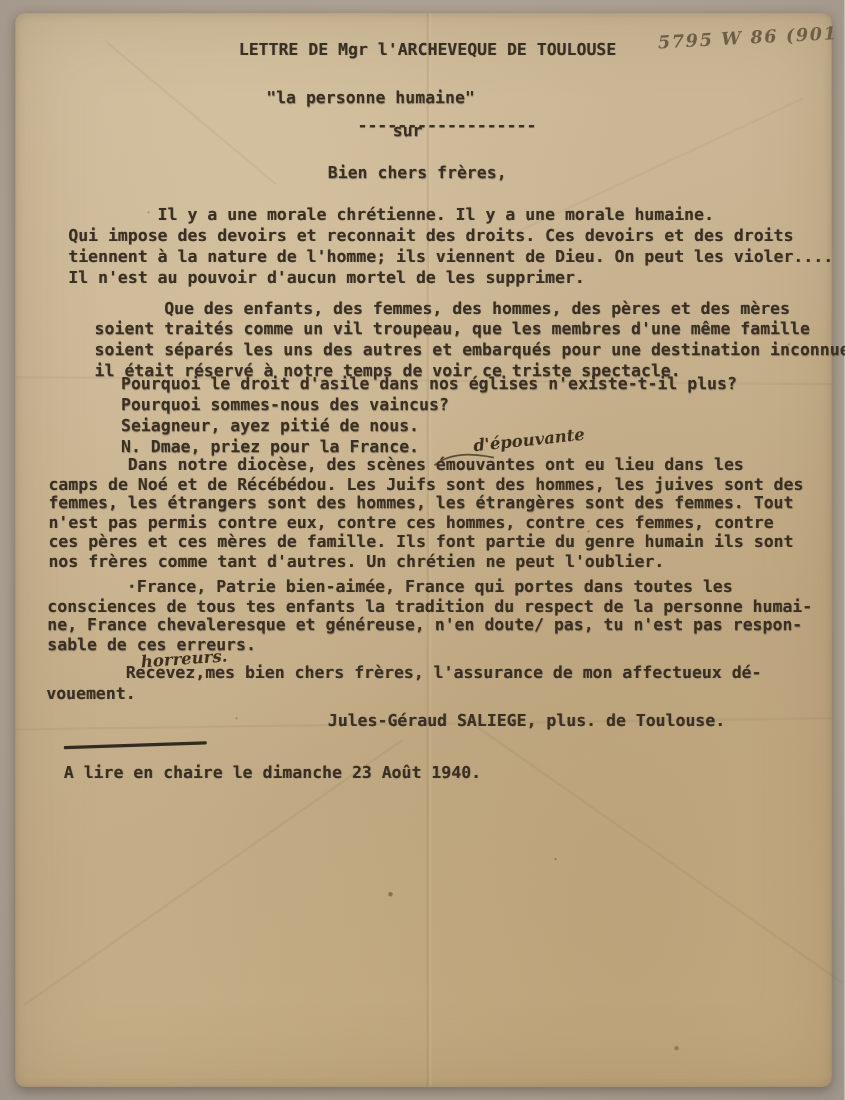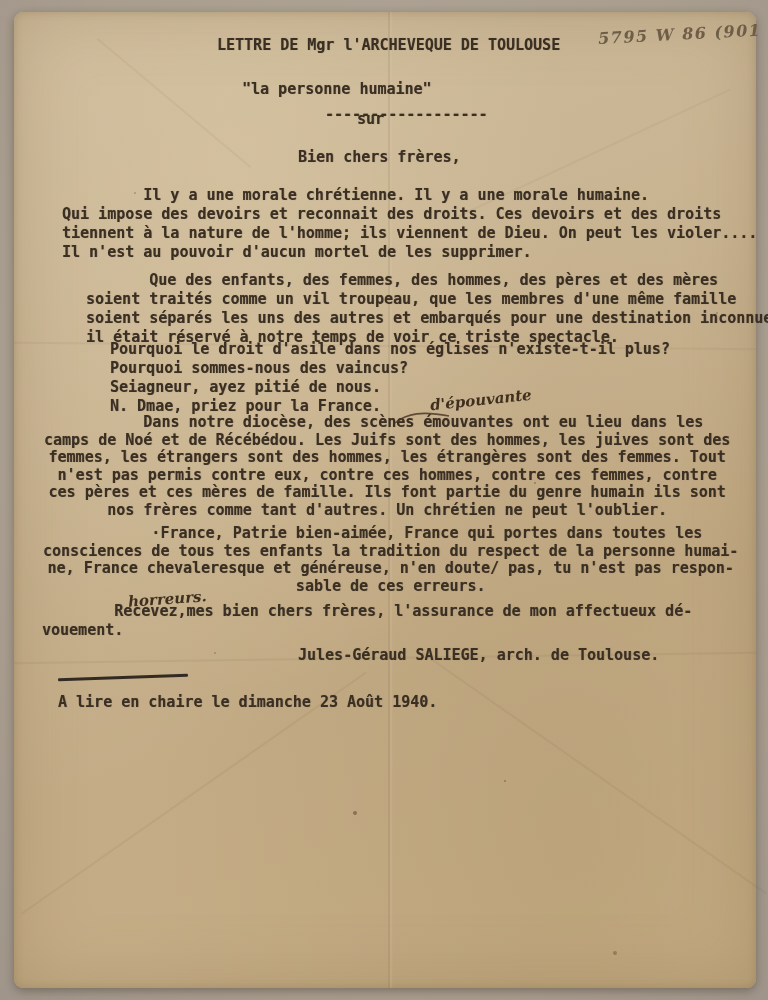--- a/index.html
+++ b/index.html
@@ -24,21 +24,21 @@
       inset 0 0 8px rgba(100,80,50,0.25);
   }
   .crease{position:absolute;pointer-events:none;}
   .typed{
     position:absolute;white-space:pre;
     font-family:"DejaVu Sans Mono","Liberation Mono",monospace;
     font-size:15px;line-height:19px;font-weight:bold;
     color:#3a2f23;
     text-shadow:0.4px 0.4px 0.7px rgba(58,47,37,0.45);
   }
-  .lh17{line-height:17.5px;text-align:center;}
+  .lh17{line-height:17.5px;}
   .hand{
     position:absolute;white-space:pre;
     font-family:"DejaVu Serif","Liberation Serif",serif;
     font-style:italic;font-weight:bold;
   }
   .archive{font-size:16px;color:#6e5d47;letter-spacing:1.5px;transform:rotate(-3deg);}
   .correction{font-size:15px;color:#3f2f1d;}
   .rule-divider{
     position:absolute;left:44px;top:664px;width:130px;height:3px;
     background:#332b22;transform:rotate(-2deg);border-radius:1px;
@@ -110,19 +110,19 @@
     <div class="typed" style="left:28px;top:590px;">        Recevez,mes bien chers frères, l'assurance de mon affectueux dé-
 vouement.</div>
 
     <div class="hand correction" style="left:416px;top:379px;transform:rotate(-6deg);">d'épouvante</div>
     <svg class="strike-svg" width="60" height="26" viewBox="0 0 60 26">
       <path d="M2,20 C14,10 30,8 56,13" fill="none" stroke="#4b3a27" stroke-width="1.6" opacity="0.85"></path>
     </svg>
 
     <div class="hand correction" style="left:114px;top:578px;transform:rotate(-4deg);">horreurs.</div>
 
-    <div class="typed" style="left:284px;top:634px;">Jules-Géraud SALIEGE, arch. de Toulouse.</div>
+    <div class="typed" style="left:284px;top:634px;">Jules-Géraud SALIEGE, plus. de Toulouse.</div>
 
     <div class="rule-divider"></div>
     <div class="typed" style="left:44px;top:681px;">A lire en chaire le dimanche 23 Août 1940.</div>
 
   </div>
 </div>
 
 </body></html>

